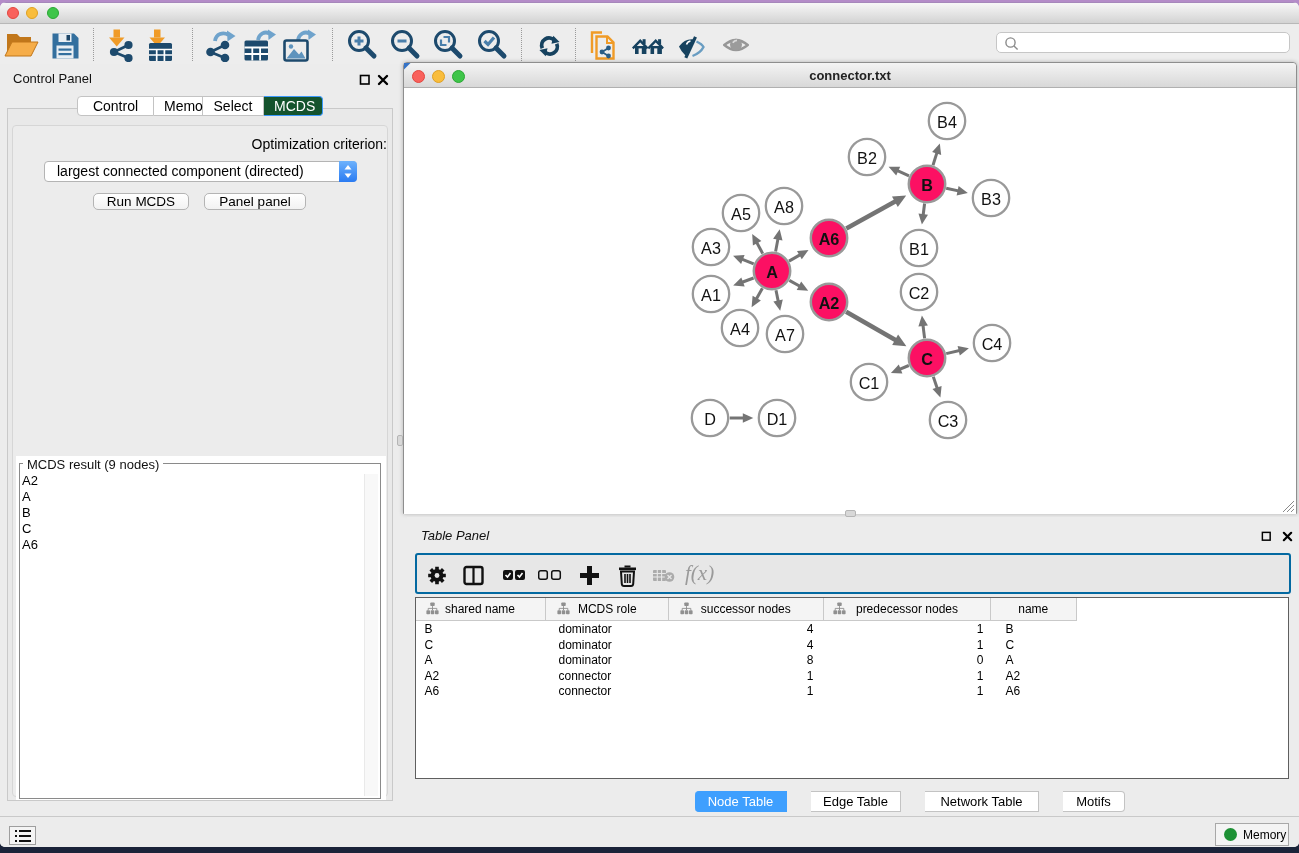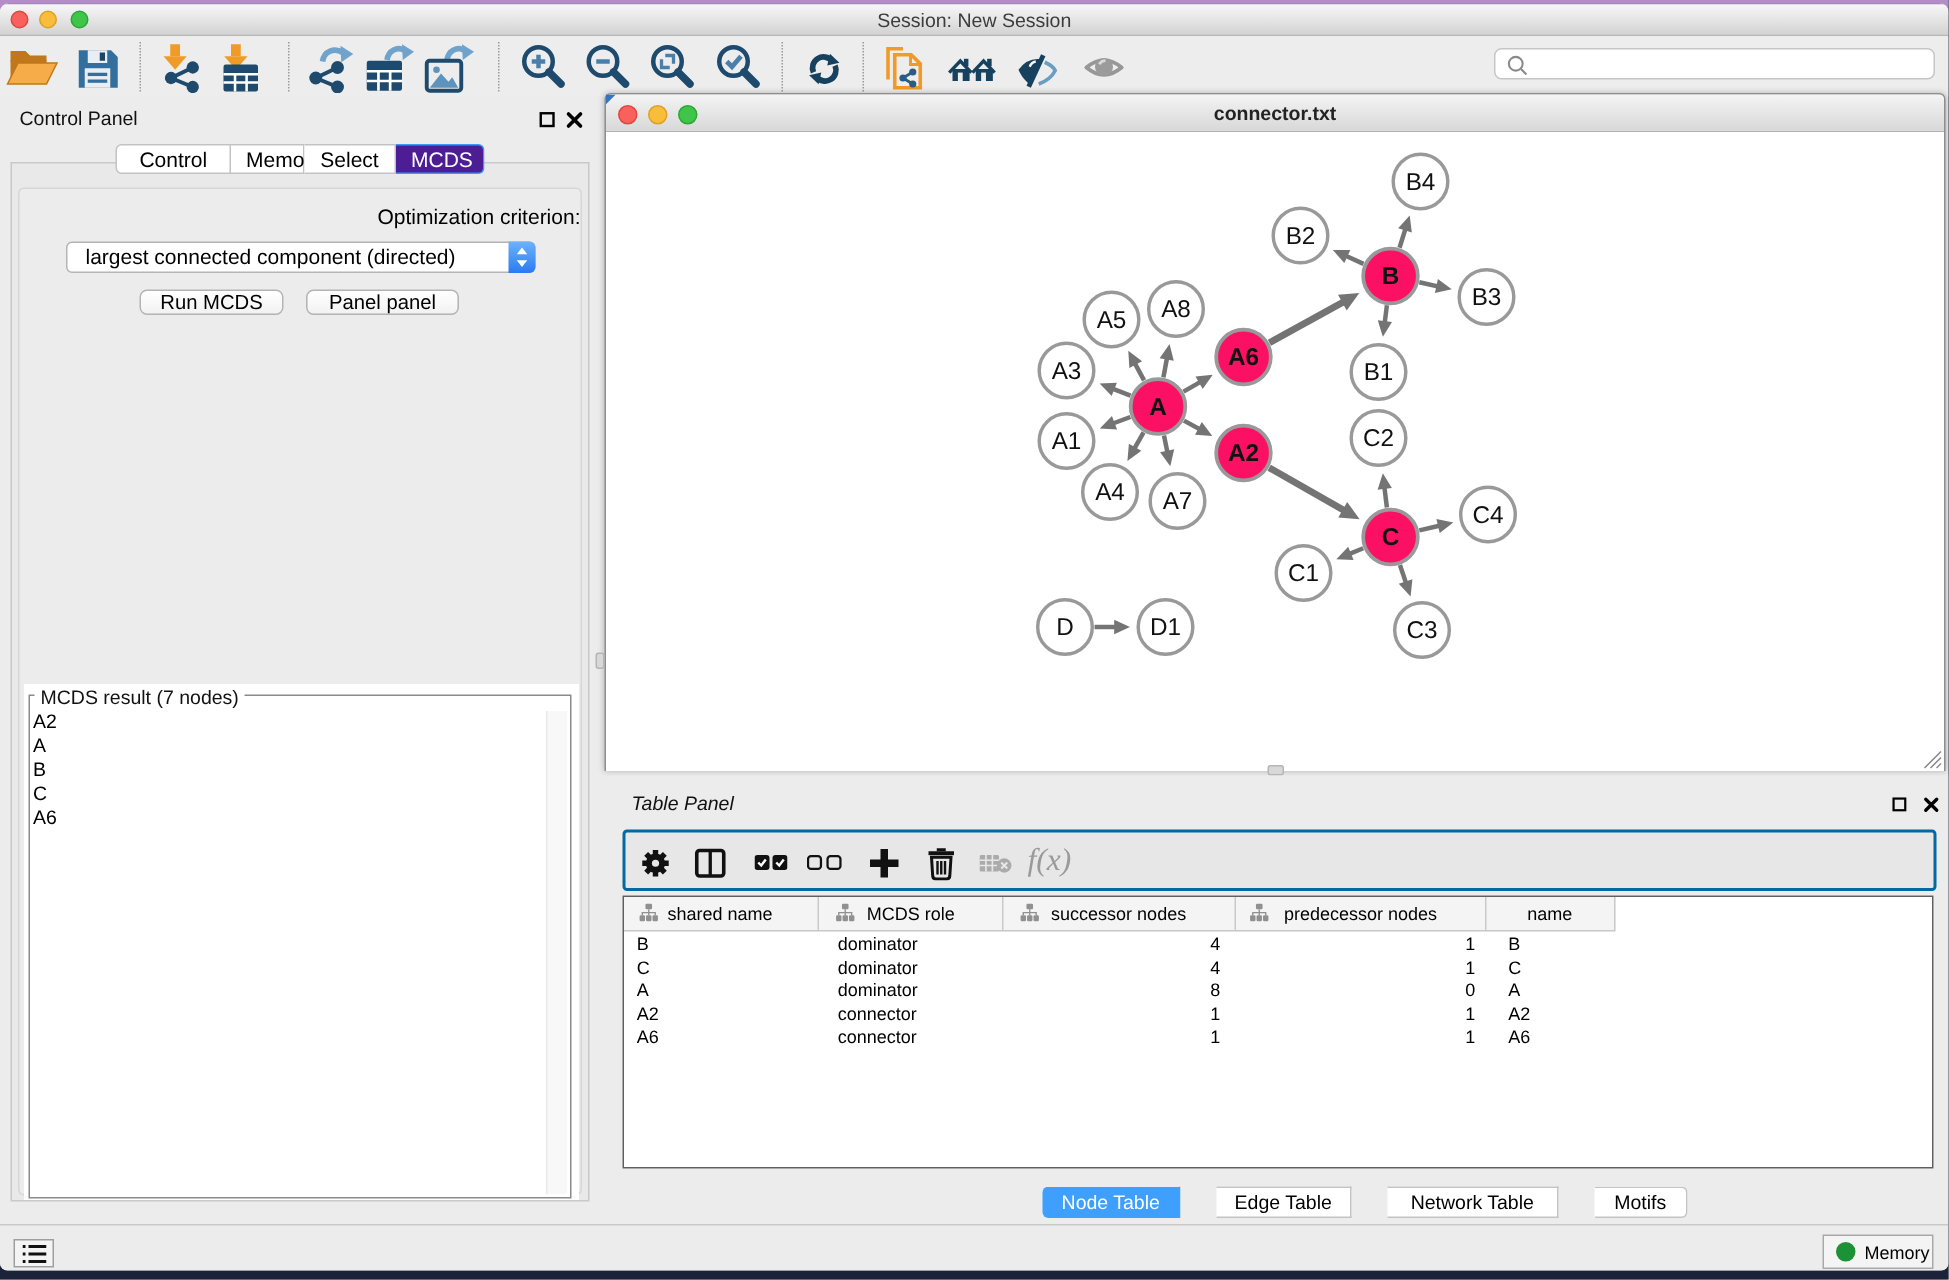--- a/index.html
+++ b/index.html
@@ -17,21 +17,21 @@
   .sep { position:absolute; top:3px; height:33px; width:0; border-left:1px dotted #9a9a9a; }
   #searchbox { position:absolute; left:996px; top:7px; width:294px; height:21px; background:#fff;
          border:1px solid #c6c6c6; border-radius:5px; }
   
   #cp-title { position:absolute; left:13px; top:69px; font-size:13px; color:#111; }
   .tabrow { position:absolute; display:flex; z-index:5; }
   .tab { height:20px; line-height:19px; font-size:14px; text-align:center; background:#fff;
          border:1px solid #c3c3c3; border-left:none; padding:0 10px; color:#000; }
   .tab.first { border-left:1px solid #c3c3c3; border-radius:4px 0 0 4px; }
   .tab.last { border-radius:0 4px 4px 0; }
-  .tab.sel { background:#4c1d95; color:#fff; border-color:#3b99fc; }
+  .tab.sel { background:#14532d; color:#fff; border-color:#3b99fc; }
   #cp-outer { position:absolute; left:7px; top:106px; width:386px; height:693px;
          background:#e9e9e9; border:1px solid #c9c9c9; }
   #cp-inner { position:absolute; left:4px; top:16px; width:376px; height:672px;
          background:#ececec; border:1px solid #d6d6d6; border-radius:4px; }
   #dropdown { position:absolute; left:31px; top:35px; width:313px; height:21px; background:#fff;
          border:1px solid #b4b4b4; border-radius:4px; font-size:14px; line-height:19px; padding-left:12px; color:#000; }
   #dd-btn { position:absolute; right:-1px; top:-1px; width:18px; height:21px; border-radius:0 4px 4px 0;
          background:linear-gradient(#6db2fc,#2a7bf2); }
   .btn { position:absolute; height:17px; background:linear-gradient(#ffffff,#f2f2f2); border:1px solid #b4b4b4;
          border-radius:5px; font-size:13.5px; text-align:center; line-height:15.5px; color:#000; }
@@ -69,21 +69,20 @@
 </head>
 <body>
 <div id="app">
 <div style="position:absolute;left:0;top:0;width:1299px;height:10px;background:#b48cc8"></div>
 <div id="win">
   <div style="position:absolute;left:0;top:0;width:1299px;height:1px;background:#a687bb"></div>
   <div id="titlebar">
     <div class="tl" style="left:7px;background:#f9615c;border:0.5px solid #e2463f"></div>
     <div class="tl" style="left:26px;background:#f9bd3c;border:0.5px solid #dfa023"></div>
     <div class="tl" style="left:47px;background:#3fc54a;border:0.5px solid #2aa734"></div>
-    <div id="title">Session: New Session</div>
   </div>
   <div id="toolbar">
     <svg class="abs" style="left:4px;top:7px" width="35" height="28" viewBox="0 0 35 28">
   <path d="M3 2 L13 2 L16 5 L27 5 L27 9 L3 9 Z" fill="#c1771b"></path>
   <path d="M3 24 L3 8 L27 8 L27 24 Z" fill="#c1771b"></path>
   <path d="M1 24 L8 10 L34 10 L27 24 Z" fill="#f6ad49" stroke="#c1771b" stroke-width="1"></path>
 </svg>
 <svg class="abs" style="left:51px;top:7px" width="29" height="28" viewBox="0 0 29 28">
   <path d="M1.5 1.5 L23 1.5 L27.5 6 L27.5 26.5 L1.5 26.5 Z" fill="#336f9e"></path>
   <rect x="7.5" y="1.5" width="13" height="8.5" fill="#e8eef3"></rect>
@@ -255,21 +254,21 @@
             <path d="M5.5 8.5 L9 4 L12.5 8.5 Z" fill="#fff"></path>
             <path d="M5.5 12.5 L9 17 L12.5 12.5 Z" fill="#fff"></path>
           </svg>
         </div>
       </div>
       <div class="btn" style="left:80px;top:67px;width:96px">Run MCDS</div>
       <div class="btn" style="left:191px;top:67px;width:102px">Panel panel</div>
     </div>
     <div id="mcds-white"></div>
     <div id="mcds-border"></div>
-    <div id="mcds-legend">MCDS result (7 nodes)</div>
+    <div id="mcds-legend">MCDS result (9 nodes)</div>
     <div id="mcds-list">A2<br>A<br>B<br>C<br>A6</div>
     <div id="mcds-scroll"></div>
   </div>
 
   <div id="net">
     <div id="net-title">
       <div class="tl2" style="left:8px;background:#f9615c;border:0.5px solid #e2463f"></div>
       <div class="tl2" style="left:28px;background:#f9bd3c;border:0.5px solid #dfa023"></div>
       <div class="tl2" style="left:48px;background:#3fc54a;border:0.5px solid #2aa734"></div>
       <div class="t">connector.txt</div>

